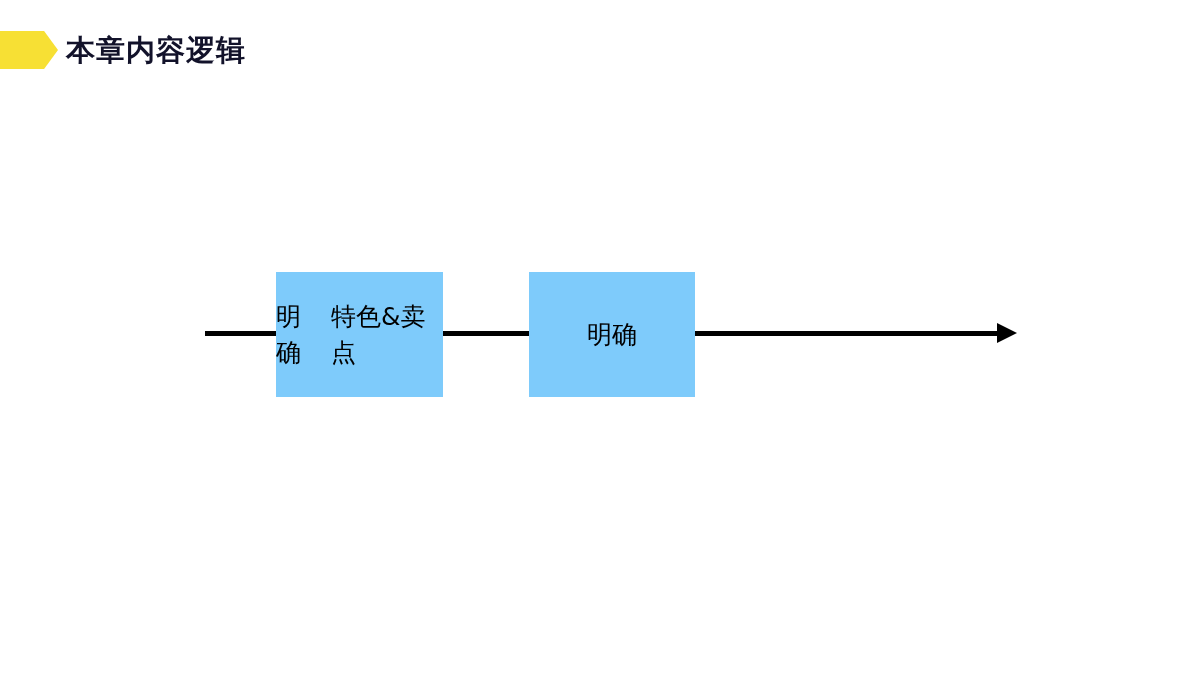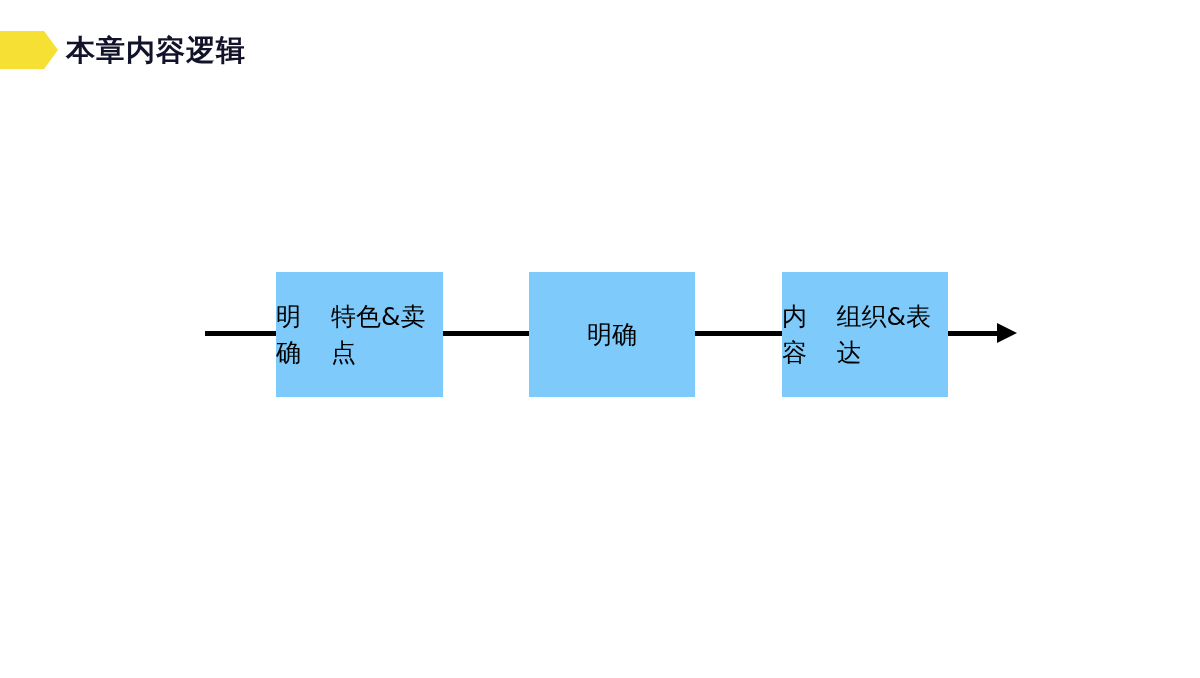--- a/index.html
+++ b/index.html
@@ -150,24 +150,20 @@
 
     <div class="node node-1">
       <div class="l1">明确</div>
       <div class="l2">特色&amp;卖点</div>
     </div>
 
     <div class="node node-2">
       <div class="l1">明确</div>
     </div>
 
-    <div class="node node-3">
-      <div class="l1">内容</div>
-      <div class="l2">组织&amp;表达</div>
-    </div>
   </div>
 
   <div class="logo">
     <div class="logo-main">3节课</div>
     <div class="logo-star">★</div>
     <div class="logo-sub">sanjieke.cn</div>
   </div>
 
 </div>
 

